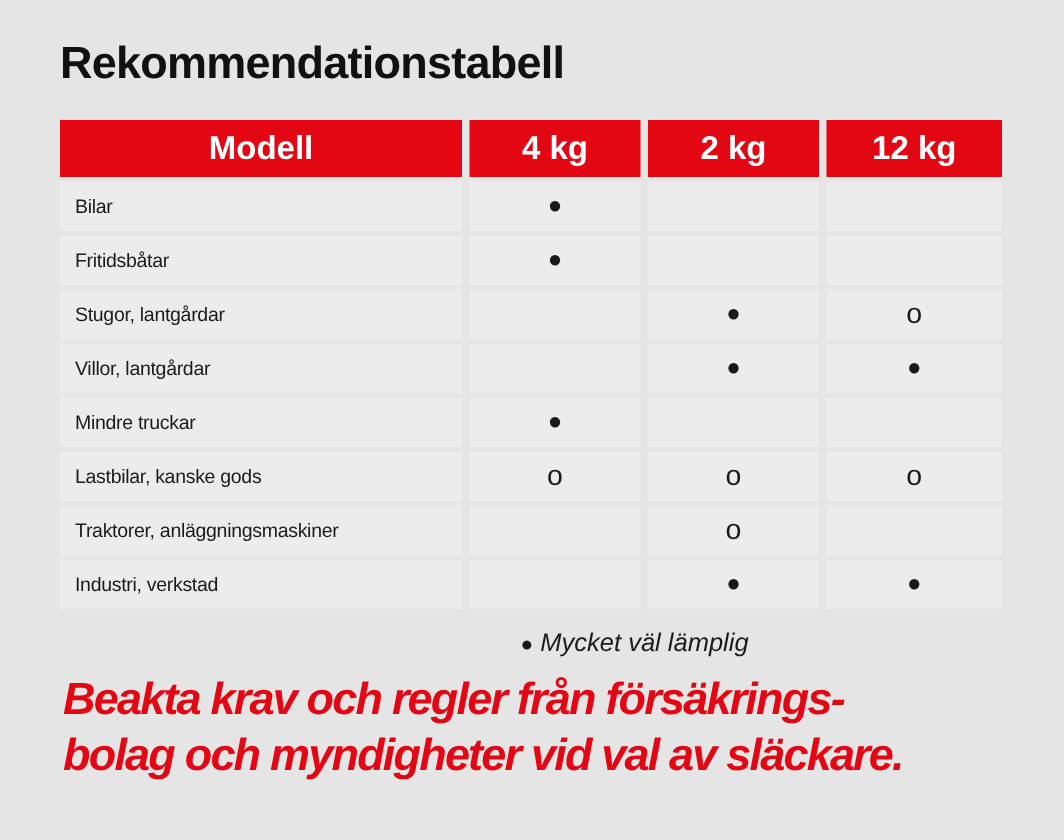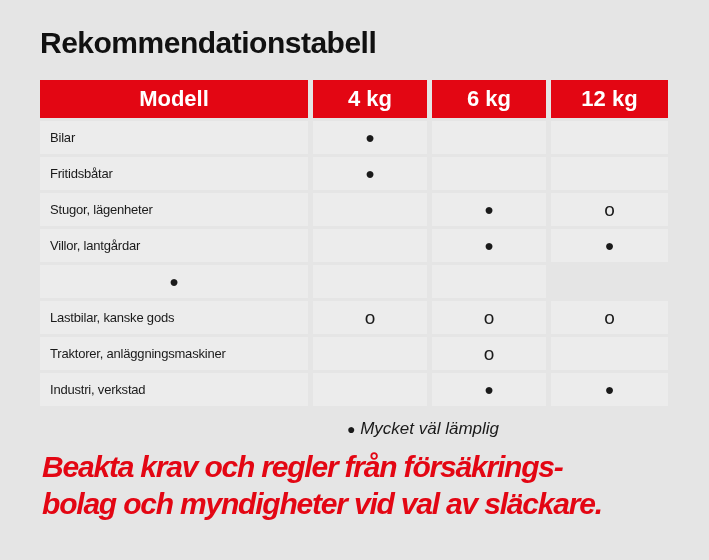--- a/index.html
+++ b/index.html
@@ -105,61 +105,62 @@
 <body>
 
 <div class="page">
 
   <h1 class="title">Rekommendationstabell</h1>
 
   <div class="table">
     <div class="thead">
       <div class="hcell">Modell</div>
       <div class="hcell">4 kg</div>
-      <div class="hcell">6 kg</div>
+      <div class="hcell">2 kg</div>
       <div class="hcell">12 kg</div>
     </div>
     <div id="tbody">
         <div class="trow">
           <div class="cell label-cell">Bilar</div>
           <div class="cell mark-cell">
             <span class="dot">●</span>
           </div>
           <div class="cell mark-cell"></div>
           <div class="cell mark-cell"></div>
         </div>
         <div class="trow">
           <div class="cell label-cell">Fritidsbåtar</div>
           <div class="cell mark-cell">
             <span class="dot">●</span>
           </div>
           <div class="cell mark-cell"></div>
           <div class="cell mark-cell"></div>
         </div>
         <div class="trow">
-          <div class="cell label-cell">Stugor, lägenheter</div>
+          <div class="cell label-cell">Stugor, lantgårdar</div>
           <div class="cell mark-cell"></div>
           <div class="cell mark-cell">
             <span class="dot">●</span>
           </div>
           <div class="cell mark-cell">
             <span class="open-mark">o</span>
           </div>
         </div>
         <div class="trow">
           <div class="cell label-cell">Villor, lantgårdar</div>
           <div class="cell mark-cell"></div>
           <div class="cell mark-cell">
             <span class="dot">●</span>
           </div>
           <div class="cell mark-cell">
             <span class="dot">●</span>
           </div>
         </div>
         <div class="trow">
+          <div class="cell label-cell">Mindre truckar</div>
           <div class="cell mark-cell">
             <span class="dot">●</span>
           </div>
           <div class="cell mark-cell"></div>
           <div class="cell mark-cell"></div>
         </div>
         <div class="trow">
           <div class="cell label-cell">Lastbilar, kanske gods</div>
           <div class="cell mark-cell">
             <span class="open-mark">o</span>

